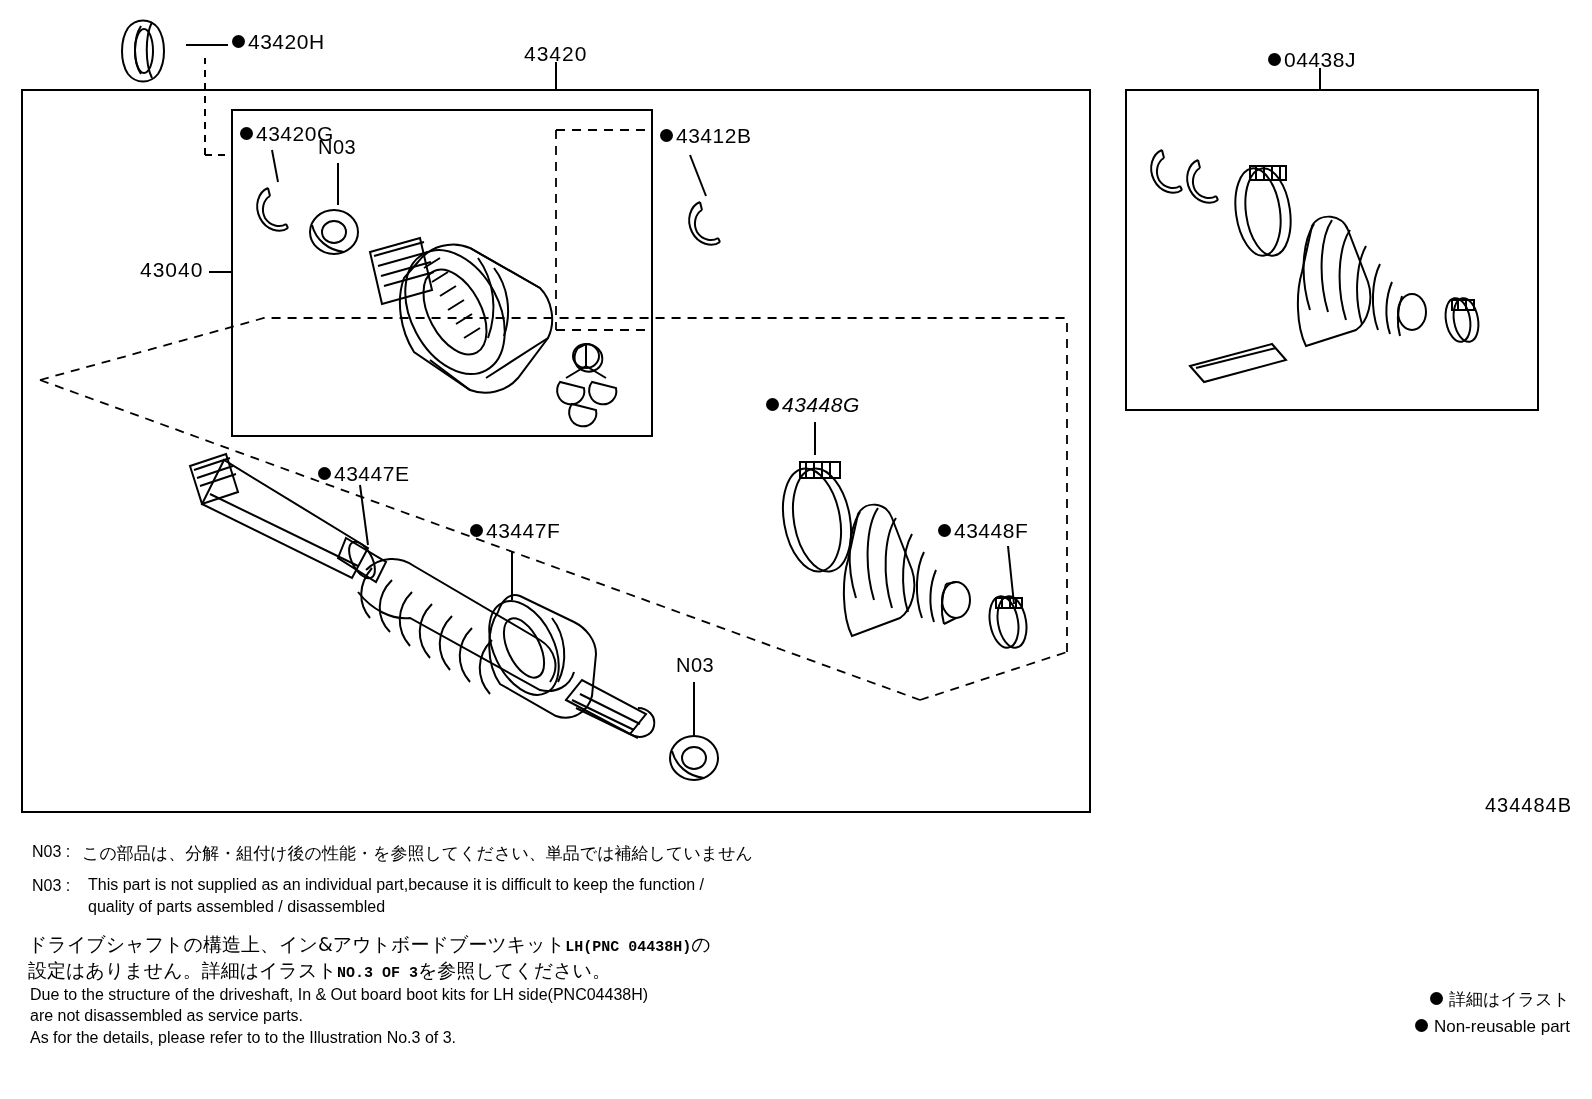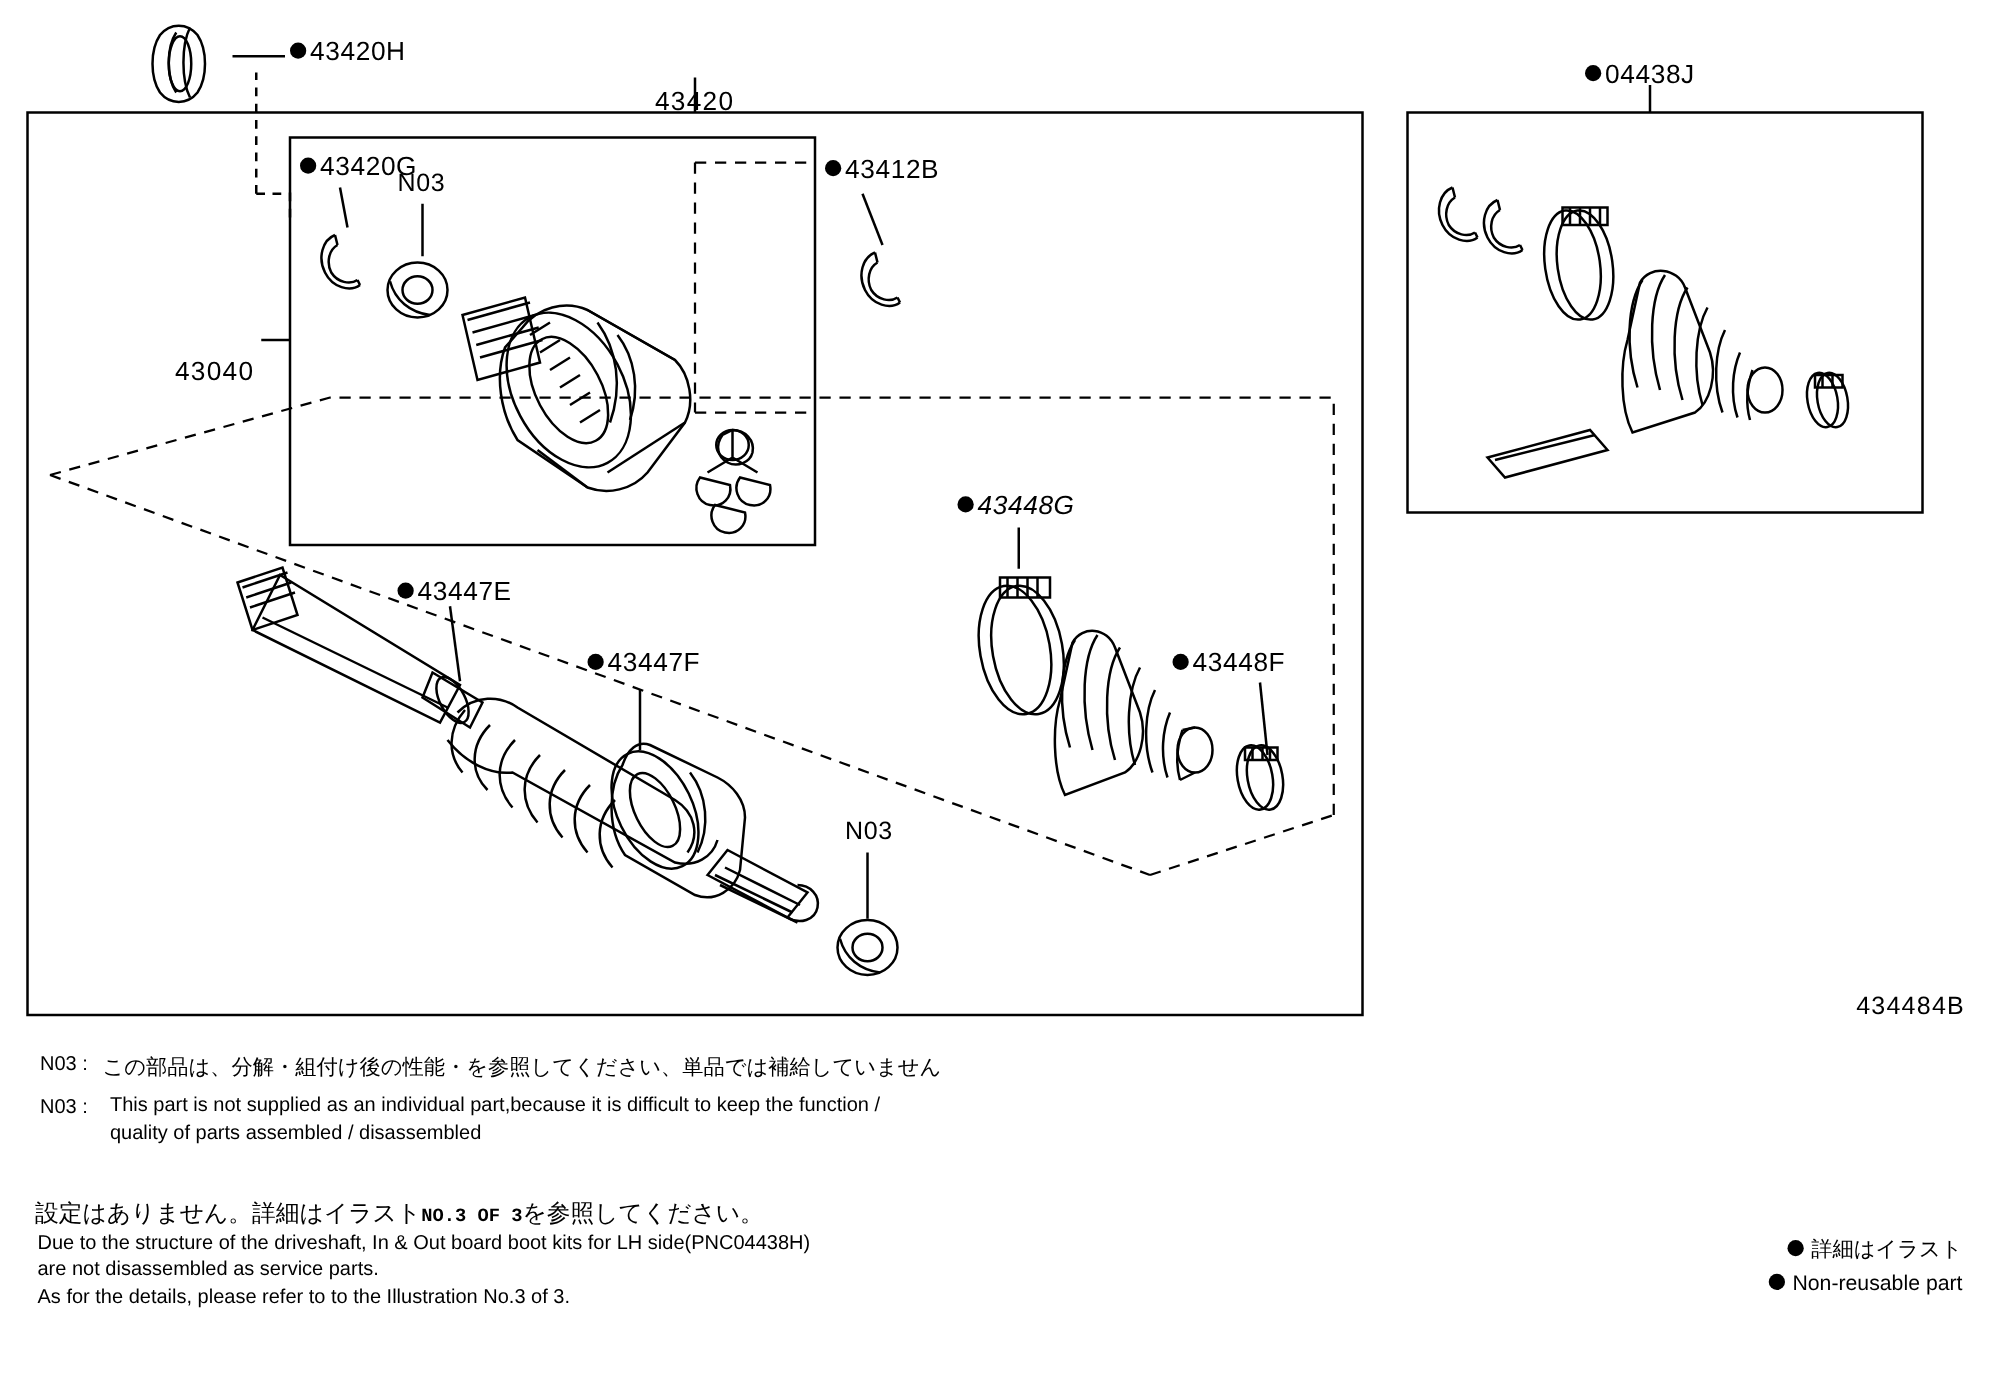--- a/index.html
+++ b/index.html
@@ -37,21 +37,21 @@
   }
   .lbl .bullet {
     display: inline-block;
     width: 13px;
     height: 13px;
     border-radius: 50%;
     background: #000;
     margin-right: 3px;
     vertical-align: 1px;
   }
-  .lbl.plain { letter-spacing: 1px; margin-top: 28px; }
+  .lbl.plain { letter-spacing: 1px; }
   .note-jp {
     position: absolute;
     font-family: "DejaVu Sans", sans-serif;
     font-size: 17px;
     white-space: nowrap;
   }
   .note-en {
     position: absolute;
     font-family: "Liberation Sans", sans-serif;
     font-size: 16px;
@@ -317,20 +317,23 @@
 
   <div class="n03tag" style="left:676px; top:654px;"><span>N03</span></div>
 
   <div class="note-en" style="left:32px; top:843px; font-family:'Liberation Sans',sans-serif;"><span>N03 :</span></div>
   <div class="note-jp" style="left:82px; top:842px;"><span>この部品は、分解・組付け後の性能・を参照してください、単品では補給していません</span></div>
 
   <div class="note-en" style="left:32px; top:877px;"><span>N03 :</span></div>
   <div class="note-en" style="left:88px; top:876px;"><span>This part is not supplied as an individual part,because it is difficult to keep the function /</span></div>
   <div class="note-en" style="left:88px; top:898px;"><span>quality of parts assembled / disassembled</span></div>
 
+  <div class="note-jp" style="left:28px; top:932px; font-size:19px;">
+    <span>ドライブシャフトの構造上、イン&amp;アウトボードブーツキット</span><span class="note-mono">LH(PNC 04438H)</span><span>の</span>
+  </div>
   <div class="note-jp" style="left:28px; top:958px; font-size:19px;">
     <span>設定はありません。詳細はイラスト</span><span class="note-mono">NO.3 OF 3</span><span>を参照してください。</span>
   </div>
 
   <div class="note-en" style="left:30px; top:986px;"><span>Due to the structure of the driveshaft, In &amp; Out board  boot kits for LH side(PNC04438H)</span></div>
   <div class="note-en" style="left:30px; top:1007px;"><span>are not disassembled as service parts.</span></div>
   <div class="note-en" style="left:30px; top:1029px;"><span>As for the details, please refer to to the Illustration No.3 of 3.</span></div>
 
   <div class="legend legend-jp" style="top:988px;"><span class="bullet"></span><span>詳細はイラスト</span></div>
   <div class="legend" style="top:1017px;"><span class="bullet"></span><span>Non-reusable part</span></div>

